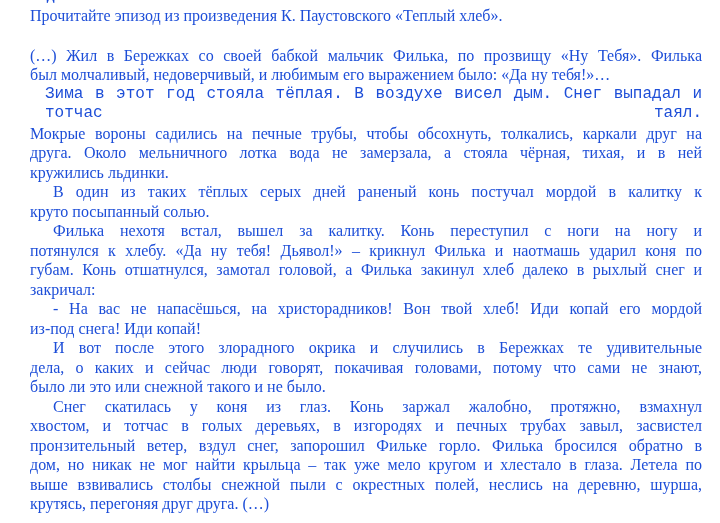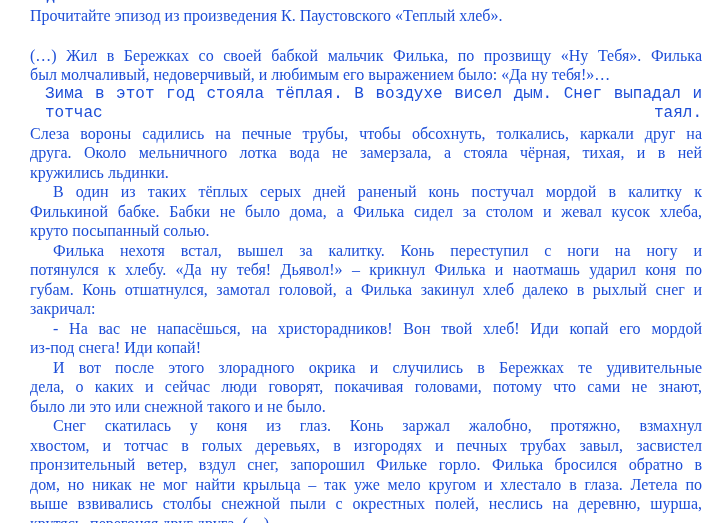--- a/index.html
+++ b/index.html
@@ -56,25 +56,24 @@
   <div class="clipped-heading">Задание 1</div>
 
   <div class="intro">Прочитайте эпизод из произведения К. Паустовского «Теплый хлеб».</div>
 
   <div class="blank-gap"></div>
 
   <div class="text-body">
       <div class="line">(…) Жил в Бережках со своей бабкой мальчик Филька, по прозвищу «Ну Тебя». Филька</div>
       <div class="line last">был молчаливый, недоверчивый, и любимым его выражением было: «Да ну тебя!»…</div>
       <div class="line ind-sm">Зима в этот год стояла тёплая. В воздухе висел дым. Снег выпадал и тотчас таял.</div>
-      <div class="line">Слеза вороны садились на печные трубы, чтобы обсохнуть, толкались, каркали друг на</div>
+      <div class="line">Мокрые вороны садились на печные трубы, чтобы обсохнуть, толкались, каркали друг на</div>
       <div class="line">друга. Около мельничного лотка вода не замерзала, а стояла чёрная, тихая, и в ней</div>
       <div class="line last">кружились льдинки.</div>
       <div class="line ind-lg">В один из таких тёплых серых дней раненый конь постучал мордой в калитку к</div>
-      <div class="line">Филькиной бабке. Бабки не было дома, а Филька сидел за столом и жевал кусок хлеба,</div>
       <div class="line last">круто посыпанный солью.</div>
       <div class="line ind-lg">Филька нехотя встал, вышел за калитку. Конь переступил с ноги на ногу и</div>
       <div class="line">потянулся к хлебу. «Да ну тебя! Дьявол!» – крикнул Филька и наотмашь ударил коня по</div>
       <div class="line">губам. Конь отшатнулся, замотал головой, а Филька закинул хлеб далеко в рыхлый снег и</div>
       <div class="line last">закричал:</div>
       <div class="line ind-lg">- На вас не напасёшься, на христорадников! Вон твой хлеб! Иди копай его мордой</div>
       <div class="line last">из-под снега! Иди копай!</div>
       <div class="line ind-lg">И вот после этого злорадного окрика и случились в Бережках те удивительные</div>
       <div class="line">дела, о каких и сейчас люди говорят, покачивая головами, потому что сами не знают,</div>
       <div class="line last">было ли это или снежной такого и не было.</div>

